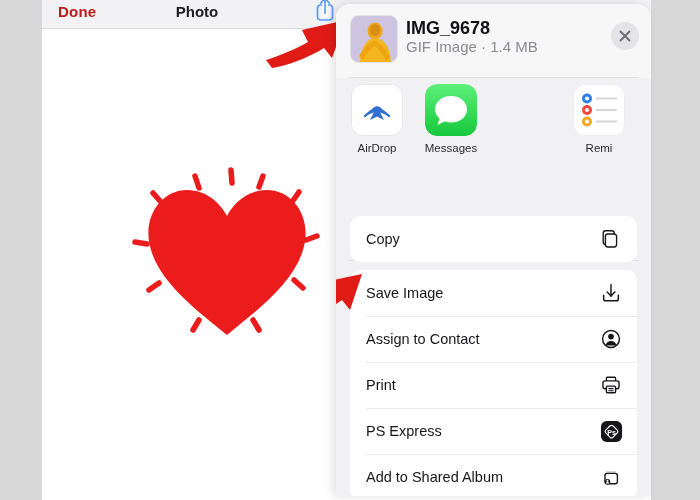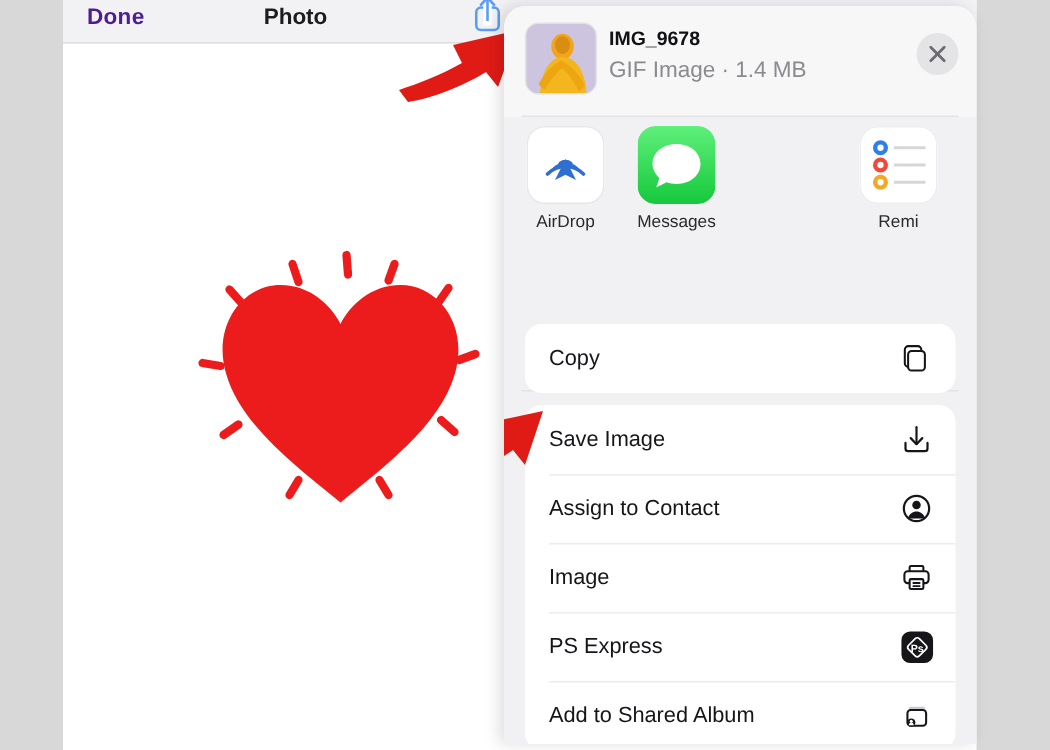--- a/index.html
+++ b/index.html
@@ -37,21 +37,21 @@
     left: 0; top: 0;
     width: 609px; height: 28px;
     background: #f2f2f4;
     border-bottom: 1px solid #dcdcde;
   }
   #nav-done {
     position: absolute;
     left: 16px; top: 3px;
     font-size: 15px;
     font-weight: bold;
-    color: #4c1d95;
+    color: #b91c1c;
     letter-spacing: .2px;
   }
   #nav-title {
     position: absolute;
     left: 0; top: 3px;
     width: 310px;
     text-align: center;
     font-size: 15px;
     font-weight: bold;
     color: #1d1d1f;
@@ -97,21 +97,21 @@
     width: 46px; height: 46px;
     border-radius: 9px;
     overflow: hidden;
     background: #cfc7df;
     border: 1px solid #e2e2e5;
   }
   #file-thumb svg { display:block; }
   #file-name {
     position: absolute;
     left: 70px; top: 14px;
-    font-size: 13px;
+    font-size: 18px;
     font-weight: bold;
     color: #111114;
   }
   #file-meta {
     position: absolute;
     left: 70px; top: 34px;
     font-size: 15px;
     color: #8a8a8f;
   }
   #close-btn {
@@ -384,21 +384,21 @@
         <span class="row-icon">
           <svg viewBox="0 0 24 24" width="22" height="22">
             <circle cx="12" cy="12" r="9.2" fill="none" stroke="#16161a" stroke-width="1.6"></circle>
             <circle cx="12" cy="9.4" r="3.1" fill="#16161a"></circle>
             <path d="M5.6 19.2 C 7 15.7, 9.3 14.2, 12 14.2 C 14.7 14.2, 17 15.7, 18.4 19.2" fill="#16161a"></path>
           </svg>
         </span>
       </div>
 
       <div class="row">
-        <span class="row-label">Image</span>
+        <span class="row-label">Print</span>
         <span class="row-icon">
           <svg viewBox="0 0 24 24" width="22" height="22">
             <path d="M7 7.5 V4.6 a1 1 0 0 1 1 -1 h8 a1 1 0 0 1 1 1 V7.5" fill="none" stroke="#16161a" stroke-width="1.5"></path>
             <rect x="3.2" y="7.5" width="17.6" height="8.6" rx="2.4" fill="none" stroke="#16161a" stroke-width="1.5"></rect>
             <rect x="7" y="13.2" width="10" height="7.2" rx="1" fill="#ffffff" stroke="#16161a" stroke-width="1.5"></rect>
             <line x1="9.2" y1="16" x2="14.8" y2="16" stroke="#16161a" stroke-width="1.3"></line>
             <line x1="9.2" y1="18.3" x2="14.8" y2="18.3" stroke="#16161a" stroke-width="1.3"></line>
           </svg>
         </span>
       </div>

